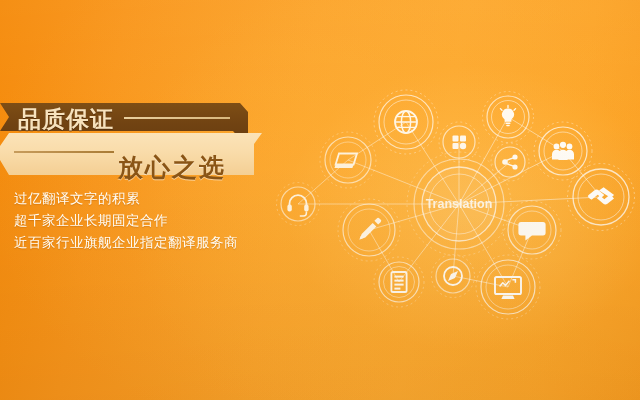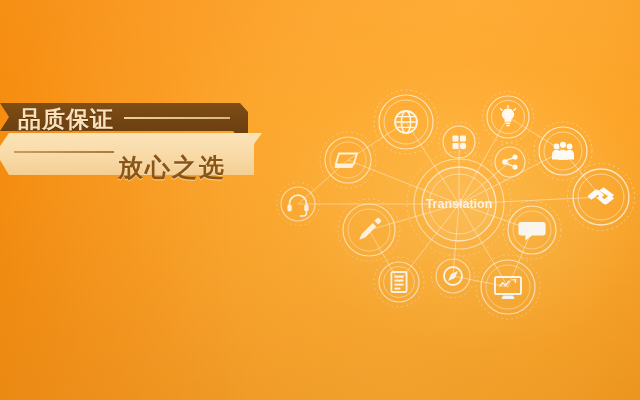--- a/index.html
+++ b/index.html
@@ -339,14 +339,19 @@
 
   <div id="banner">
     <div id="band-top" class="band"></div>
     <div id="band-bot" class="band"></div>
     <div id="rule-top"></div>
     <div id="rule-bot"></div>
     <div id="title-top">品质保证</div>
     <div id="title-bot">放心之选</div>
   </div>
 
+  <div id="bullets">
+    <div class="bullet">过亿翻译文字的积累</div>
+    <div class="bullet">超千家企业长期固定合作</div>
+    <div class="bullet">近百家行业旗舰企业指定翻译服务商</div>
+  </div>
 
 </div>
 
 </body></html>

